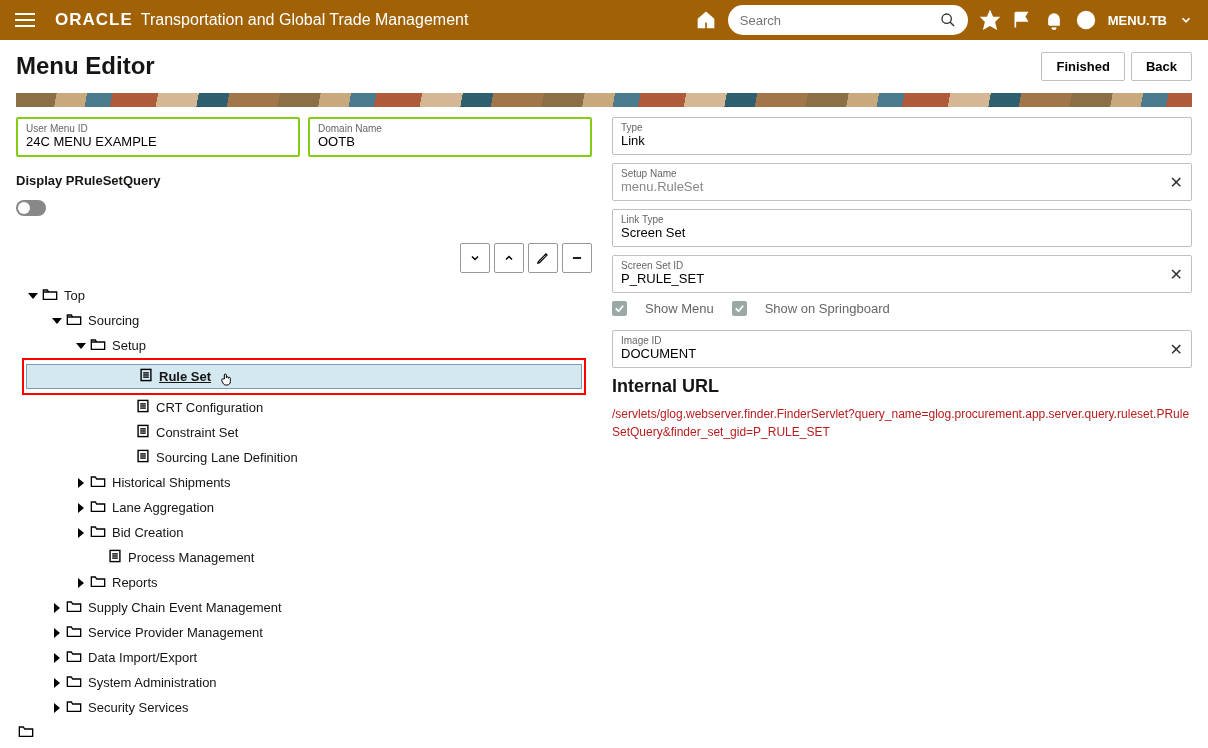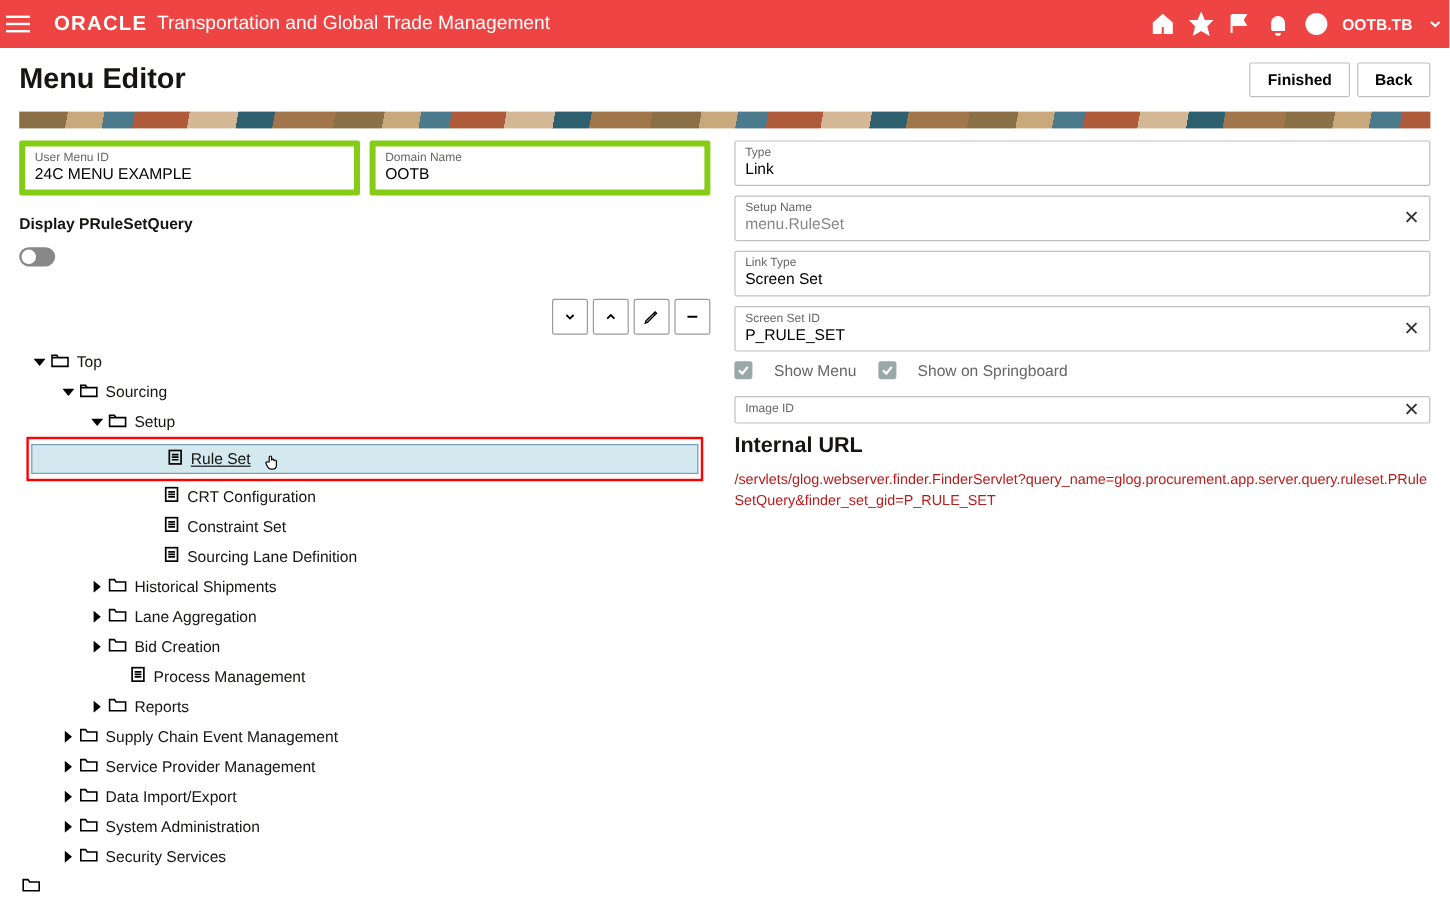--- a/index.html
+++ b/index.html
@@ -1,17 +1,17 @@
 <!DOCTYPE html>
 <html><head>
 <meta charset="utf-8">
 <style>
 * { box-sizing: border-box; margin: 0; padding: 0; }
 body { font-family: Arial, Helvetica, sans-serif; font-size: 13px; color: #161513; background: #fff; width: 1208px; }
-.header { background: #ef4444; height: 40px; display: flex; align-items: center; padding: 0 5px; color: #fff; }
+.header { background: #a16207; height: 40px; display: flex; align-items: center; padding: 0 15px; color: #fff; }
 .hamburger { width: 20px; cursor: pointer; margin-right: 20px; }
 .hamburger div { height: 2px; background: #fff; margin: 4px 0; }
 .logo-text { font-weight: bold; font-size: 17px; letter-spacing: 1px; margin-right: 8px; }
 .app-title { font-size: 16px; font-weight: normal; }
 .header-right { margin-left: auto; display: flex; align-items: center; gap: 12px; }
 .search-box { background: #fff; border-radius: 18px; height: 30px; width: 240px; display: flex; align-items: center; padding: 0 12px; }
 .search-box input { border: none; outline: none; flex: 1; font-size: 13px; color: #000; background: transparent; }
 .header-icon { width: 20px; height: 20px; cursor: pointer; fill: #fff; stroke: #fff; }
 .user-label { font-weight: bold; font-size: 13px; }
 .chevron-down { width: 14px; height: 14px; }
@@ -21,39 +21,39 @@
 .page-actions { margin-left: auto; display: flex; gap: 6px; }
 .btn { border: 1px solid #c0c0c0; background: #fff; padding: 6px 14px; font-size: 13px; cursor: pointer; border-radius: 2px; font-weight: bold; }
 
 .banner { height: 14px; margin: 0 16px; background: repeating-linear-gradient(100deg, #8b6f47 0 40px, #c9a87c 40px 70px, #4a7a8c 70px 95px, #b05a3c 95px 140px, #d4b896 140px 180px, #2d5f6f 180px 210px, #a0764a 210px 260px); }
 
 .content { display: flex; gap: 20px; padding: 10px 16px; }
 .left-panel { width: 576px; }
 .right-panel { flex: 1; }
 
 .field-row { display: flex; gap: 8px; margin-bottom: 16px; }
-.field { border: 5px solid #84cc16; padding: 4px 8px 6px; border-radius: 2px; background: #fff; }
+.field { border: 2px solid #84cc16; padding: 4px 8px 6px; border-radius: 2px; background: #fff; }
 .field-label { font-size: 10px; color: #666; }
 .field-value { font-size: 13px; color: #000; }
 
 .display-label { font-size: 13px; font-weight: bold; margin-bottom: 12px; }
 .toggle { width: 30px; height: 16px; background: #888; border-radius: 8px; position: relative; cursor: pointer; display: inline-block; }
 .toggle::after { content: ''; position: absolute; width: 12px; height: 12px; background: #fff; border-radius: 50%; top: 2px; left: 2px; }
 
 .tree-toolbar { display: flex; gap: 4px; justify-content: flex-end; margin: 24px 0 10px; }
 .tb-btn { border: 1px solid #999; background: #fff; width: 30px; height: 30px; display: flex; align-items: center; justify-content: center; cursor: pointer; border-radius: 2px; }
 
 .tree { font-size: 13px; }
 .tree-row { display: flex; align-items: center; height: 25px; cursor: pointer; }
 .tree-row.selected { background: #d4e8f0; border: 1px solid #7a9db5; }
 .highlighted-wrap { border: 2px solid #ff0000; padding: 4px 2px; margin: 0 6px; }
 .caret { width: 14px; display: inline-flex; justify-content: center; margin-left: var(--indent, 0); }
 .node-icon { margin: 0 6px 0 2px; }
 .node-label { font-size: 13px; }
-.node-label.underlined { text-decoration: underline; }
+.node-label.underlined { text-decoration: underline; font-weight: bold; }
 
 .right-field { border: 1px solid #c0c0c0; padding: 4px 8px 6px; border-radius: 2px; margin-bottom: 8px; position: relative; background: #fff; }
 .right-field .clear { position: absolute; right: 8px; top: 50%; transform: translateY(-50%); cursor: pointer; font-size: 16px; color: #333; }
 .checks-row { display: flex; gap: 18px; align-items: center; margin: 8px 0 14px; font-size: 13px; color: #666; }
 .check-box { width: 15px; height: 15px; background: #9aa9a5; border-radius: 2px; display: inline-flex; align-items: center; justify-content: center; }
 .check-box svg { width: 11px; height: 11px; }
 .url-label { font-weight: bold; font-size: 18px; margin-bottom: 8px; }
 .url-text { font-size: 12px; color: #b91c1c; word-break: break-all; line-height: 1.5; }
 
 .folder-svg { width: 16px; height: 14px; }
@@ -69,34 +69,41 @@
       <div></div>
       <div></div>
       <div></div>
     </div>
   <span class="logo-text">ORACLE</span>
   <span class="app-title">Transportation and Global Trade Management</span>
   <div class="header-right">
     <svg class="header-icon" viewBox="0 0 24 24" fill="none" stroke="#fff" stroke-width="2">
         <path d="M3 11 L12 3 L21 11 V21 H14 V14 H10 V21 H3 Z"></path>
       </svg>
+    <div class="search-box">
+      <input placeholder="Search" style="">
+      <svg width="16" height="16" viewBox="0 0 24 24" fill="none" stroke="#333" stroke-width="2">
+          <circle cx="10" cy="10" r="7"></circle>
+          <line x1="15" y1="15" x2="21" y2="21"></line>
+        </svg>
+    </div>
     <svg class="header-icon" viewBox="0 0 24 24" fill="none" stroke="#fff" stroke-width="2">
         <polygon points="12,2 15,9 22,9 17,14 19,22 12,18 5,22 7,14 2,9 9,9"></polygon>
       </svg>
     <svg class="header-icon" viewBox="0 0 24 24" fill="none" stroke="#fff" stroke-width="2">
         <path d="M4 3 V21 M4 3 H18 L15 8 L18 13 H4"></path>
       </svg>
     <svg class="header-icon" viewBox="0 0 24 24" fill="none" stroke="#fff" stroke-width="2">
         <path d="M6 18 V11 a6 6 0 0 1 12 0 V18 H6 M10 21 a2 2 0 0 0 4 0"></path>
       </svg>
     <svg class="header-icon" viewBox="0 0 24 24" fill="none" stroke="#fff" stroke-width="2">
         <circle cx="12" cy="12" r="10"></circle>
         <path d="M9 9 a3 3 0 1 1 4 3 c-1 .5-1 1-1 2 M12 18 v0.1"></path>
       </svg>
-    <span class="user-label">OOTB.TB</span>
+    <span class="user-label">MENU.TB</span>
     <svg class="chevron-down" viewBox="0 0 24 24" fill="none" stroke="#fff" stroke-width="3">
         <polyline points="6,9 12,15 18,9"></polyline>
       </svg>
   </div>
 </div>
 
 <div class="page-bar">
   <div class="page-title">Menu Editor</div>
   <div class="page-actions">
     <button class="btn">Finished</button>
@@ -378,19 +385,20 @@
       <span class="check-box">
           <svg viewBox="0 0 12 12" stroke="#fff" stroke-width="2" fill="none">
             <polyline points="2,6 5,9 10,3"></polyline>
           </svg>
         </span>
       <span>Show on Springboard</span>
     </div>
 
     <div class="right-field">
       <div class="field-label">Image ID</div>
+      <div class="field-value">DOCUMENT</div>
       <span class="clear">✕</span>
     </div>
 
     <div class="url-label">Internal URL</div>
     <div class="url-text">/servlets/glog.webserver.finder.FinderServlet?query_name=glog.procurement.app.server.query.ruleset.PRuleSetQuery&amp;finder_set_gid=P_RULE_SET</div>
   </div>
 </div>
 
 </body></html>

